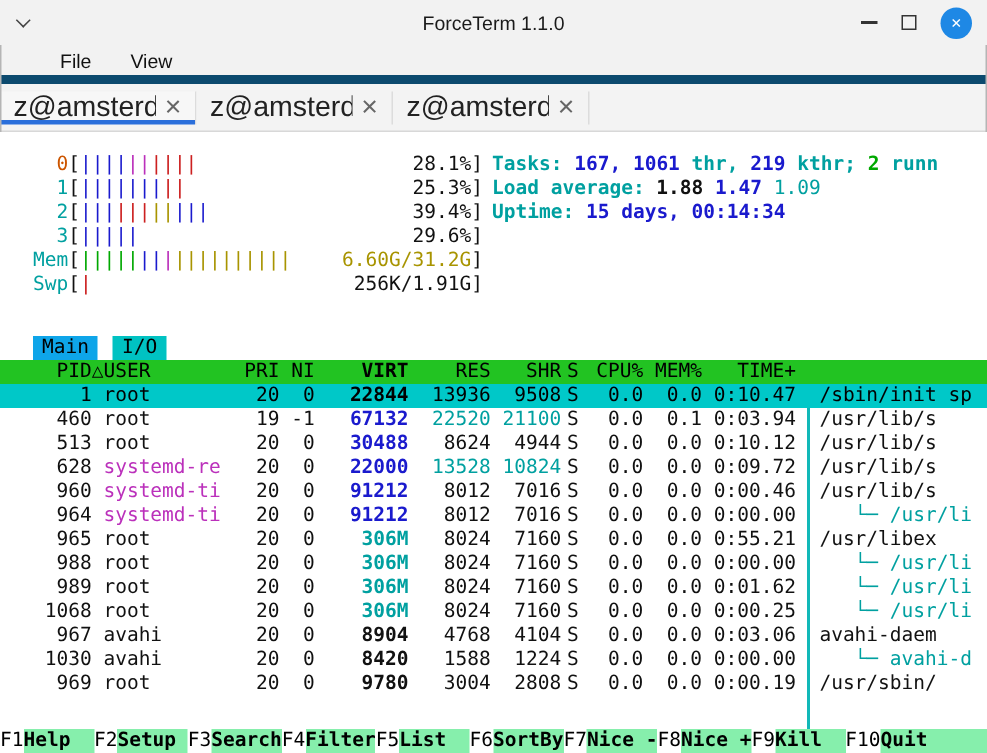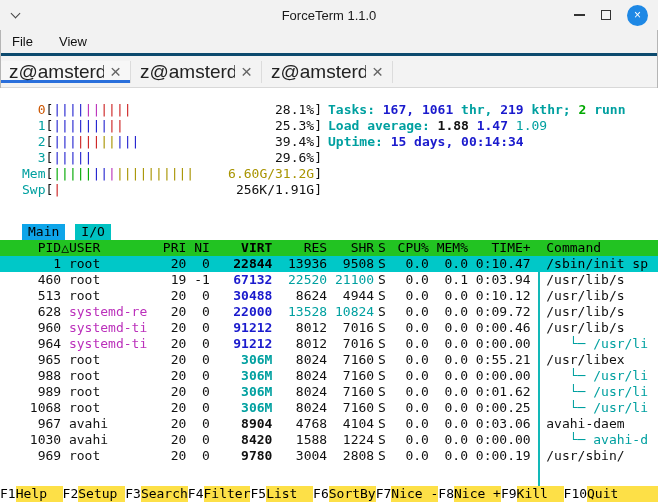--- a/index.html
+++ b/index.html
@@ -28,21 +28,21 @@
   .controls { position: absolute; right: 10px; display: flex; align-items: center; gap: 16px; }
   .btn { display: flex; align-items: center; justify-content: center; cursor: default; }
   .min-glyph { width: 11px; height: 1.5px; background: #333; display: inline-block; }
   .max-glyph { width: 10px; height: 10px; border: 1.3px solid #333; display: inline-block; }
   .btn.close {
     width: 21px; height: 21px; border-radius: 50%; background: #1e88e5;
     color: #fff; font-size: 12px; line-height: 21px; text-align: center;
   }
   .menubar {
     height: 26px; background: #f2f2f2; display: flex; align-items: center;
-    font-size: 13px; color: #111; border-bottom: 3px solid #0c4a6e;
+    font-size: 13px; color: #111; border-bottom: 6px solid #0c4a6e; padding-left: 28px;
   }
   .menu-item { margin-left: 12px; margin-right: 14px; }
   .tabbar {
     height: 32px; background: #f3f3f3; display: flex; align-items: center;
     border-bottom: 1px solid #d8d8d8; font-size: 19px;
   }
   .tab {
     width: 131px; display: flex; align-items: center; padding: 0 9px;
     border-right: 1px solid #dcdcdc; color: #222; background: #f3f3f3;
   }
@@ -83,21 +83,21 @@
   .c-shr  { width: 6ch; text-align: right; }
   .c-s    { width: 2ch; text-align: center; }
   .c-cpu  { width: 5ch; text-align: right; }
   .c-mem  { width: 5ch; text-align: right; }
   .c-time { width: 8ch; text-align: right; }
   .c-cmd  { flex: 1 1 auto; padding-left: 2ch; }
   .tree-line { position: absolute; left: 538px; top: 184px; width: 2px; height: 214px; background: #12b8b8; }
   .fbar { position: absolute; left: 0; right: 0; bottom: 0; height: 16px; display: flex; background: #fff; }
   .fkey { display: flex; }
   .fk { white-space: pre; color: #000; }
-  .fl { background: #fde047; min-width: 6ch; white-space: pre; color: #000; }
+  .fl { background: #86efac; min-width: 6ch; white-space: pre; color: #000; font-weight: bold; }
   .fkey:last-child { flex: 1; }
   .fkey:last-child .fl { flex: 1; }
   
   .c-k  { color: #111; }
   .c-cy { color: #00a0a0; }
   .c-bl { color: #1a1acd; }
   .c-gr { color: #00a800; }
   .c-mg { color: #bb30bb; }
   .c-rd { color: #cc2020; }
   .c-ye { color: #a89400; }
@@ -217,21 +217,20 @@
         <span class="cell c-user">USER</span>
         <span class="cell c-pri">PRI</span>
         <span class="cell c-ni">NI</span>
         <span class="cell c-virt">VIRT</span>
         <span class="cell c-res">RES</span>
         <span class="cell c-shr">SHR</span>
         <span class="cell c-s">S</span>
         <span class="cell c-cpu">CPU%</span>
         <span class="cell c-mem">MEM%</span>
         <span class="cell c-time">TIME+</span>
-        <span class="cell c-cmd">Command</span>
       </div>
     <div class="tbody">
         <div class="row selected">
           <span class="cell c-pid">1</span>
           <span class="cell c-gap"></span>
           <span class="cell c-user">root</span>
           <span class="cell c-pri">20</span>
           <span class="cell c-ni">0</span>
           <span class="cell c-virt">22844</span>
           <span class="cell c-res">13936</span>

